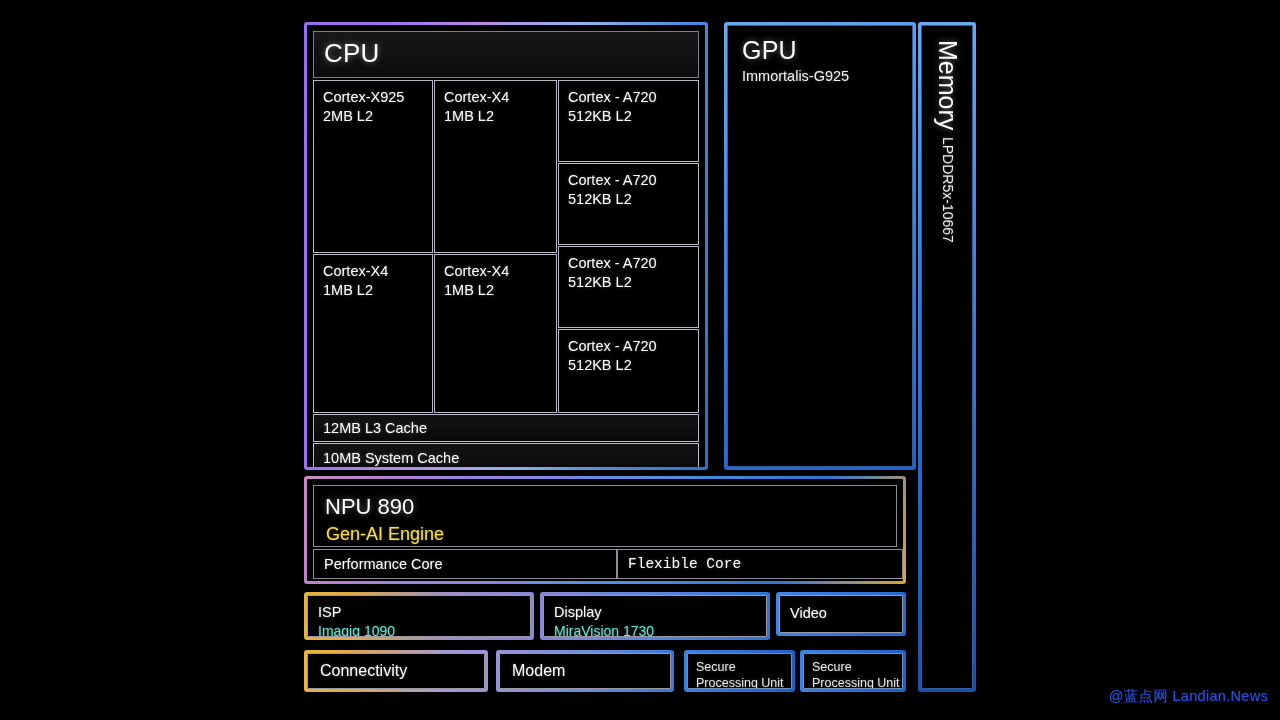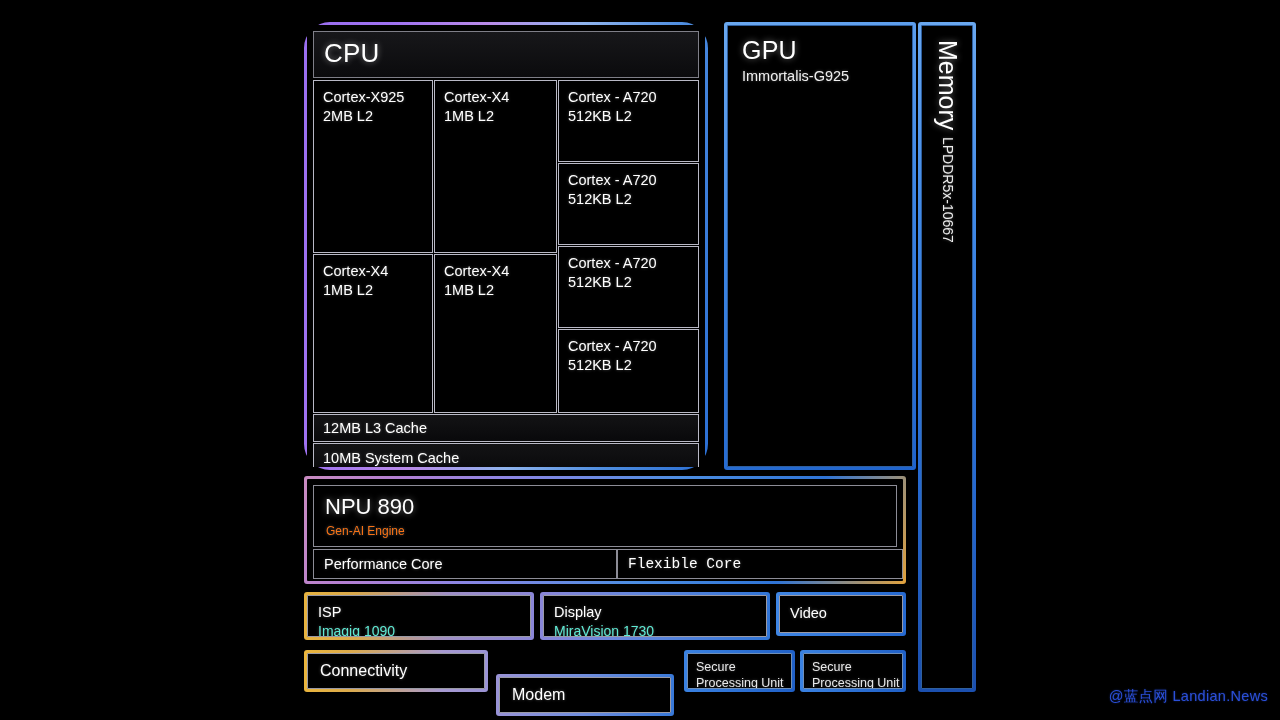--- a/index.html
+++ b/index.html
@@ -35,29 +35,29 @@
     width: 100%;
     height: 100%;
     box-sizing: border-box;
     background: #000000;
     border-radius: 1px;
     position: relative;
     overflow: hidden;
   }
 
   
-  .g-cpu      { background: linear-gradient(100deg,#9a6ef0 0%, #9f72f2 18%, #b98be8 38%, #8fb4ee 58%, #4f8ee0 78%, #2b6fd4 100%); border-radius: 26px; }
+  .g-cpu      { background: linear-gradient(100deg,#9a6ef0 0%, #9f72f2 18%, #b98be8 38%, #8fb4ee 58%, #4f8ee0 78%, #2b6fd4 100%); }
   .g-gpu      { background: linear-gradient(160deg,#6aa8f0 0%, #3d86e4 45%, #1f63cc 100%); }
   .g-mem      { background: linear-gradient(185deg,#6aa8f0 0%, #3f88e6 30%, #2568cf 70%, #1b4fae 100%); }
   .g-npu      { background: linear-gradient(115deg,#c98bc0 0%, #b47fd2 14%, #8b86e4 32%, #4d8ee2 58%, #2f74d6 80%, #e2a23c 100%); }
   .g-isp      { background: linear-gradient(90deg,#e7b33f 0%, #d9a84a 22%, #9f8fc6 62%, #8b86d8 100%); }
   .g-display  { background: linear-gradient(95deg,#8b86d8 0%, #5f86dd 45%, #2f74d6 100%); }
   .g-video    { background: linear-gradient(95deg,#3f86e4 0%, #2568cf 100%); }
   .g-conn     { background: linear-gradient(92deg,#eab53c 0%, #dcab4c 25%, #a79ad2 75%, #9a93d6 100%); }
-  .g-modem    { background: linear-gradient(95deg,#9a93d6 0%, #6f8ddd 50%, #3778d8 100%); margin-top: 24px; }
+  .g-modem    { background: linear-gradient(95deg,#9a93d6 0%, #6f8ddd 50%, #3778d8 100%); }
   .g-spu      { background: linear-gradient(95deg,#3a82e2 0%, #1f5fc6 100%); }
 
   
   #cpu-block { left: 304px; top: 22px; width: 404px; height: 448px; }
   .cpu-header {
     position: absolute; left: 6px; top: 6px; right: 6px; height: 47px;
     border: 1px solid #7f7f88;
     background: linear-gradient(180deg,#17171a 0%, #0b0b0d 100%);
     box-sizing: border-box;
   }
@@ -122,21 +122,21 @@
   .mem-rot .m2 { font-size: 14px; color: #ededed; text-shadow: 0 0 3px rgba(255,255,255,.3); }
 
   
   #npu-block { left: 304px; top: 476px; width: 602px; height: 108px; }
   .npu-head {
     position: absolute; left: 6px; top: 6px; right: 6px; height: 62px;
     border: 1px solid #8c8c96; box-sizing: border-box; background: #000;
   }
   .npu-head .t { position: absolute; left: 11px; top: 8px; font-size: 22px;
                  text-shadow: 0 0 6px rgba(255,255,255,.45); }
-  .npu-head .s { position: absolute; left: 12px; top: 38px; font-size: 12px; color: #f97316;
+  .npu-head .s { position: absolute; left: 12px; top: 38px; font-size: 18px; color: #fde047;
                  text-shadow: 0 0 3px rgba(255,255,255,.3); }
   .npu-core {
     position: absolute; top: 70px; height: 30px;
     border: 1px solid #8c8c96; box-sizing: border-box;
     display: flex; align-items: center; padding-left: 10px;
     font-size: 14.5px; background: #000;
     text-shadow: 0 0 3px rgba(255,255,255,.3);
   }
   #npu-perf { left: 6px; width: 304px; }
   #npu-flex { left: 310px; right: 6px; width: 286px; font-family: Liberation Mono, monospace; }

